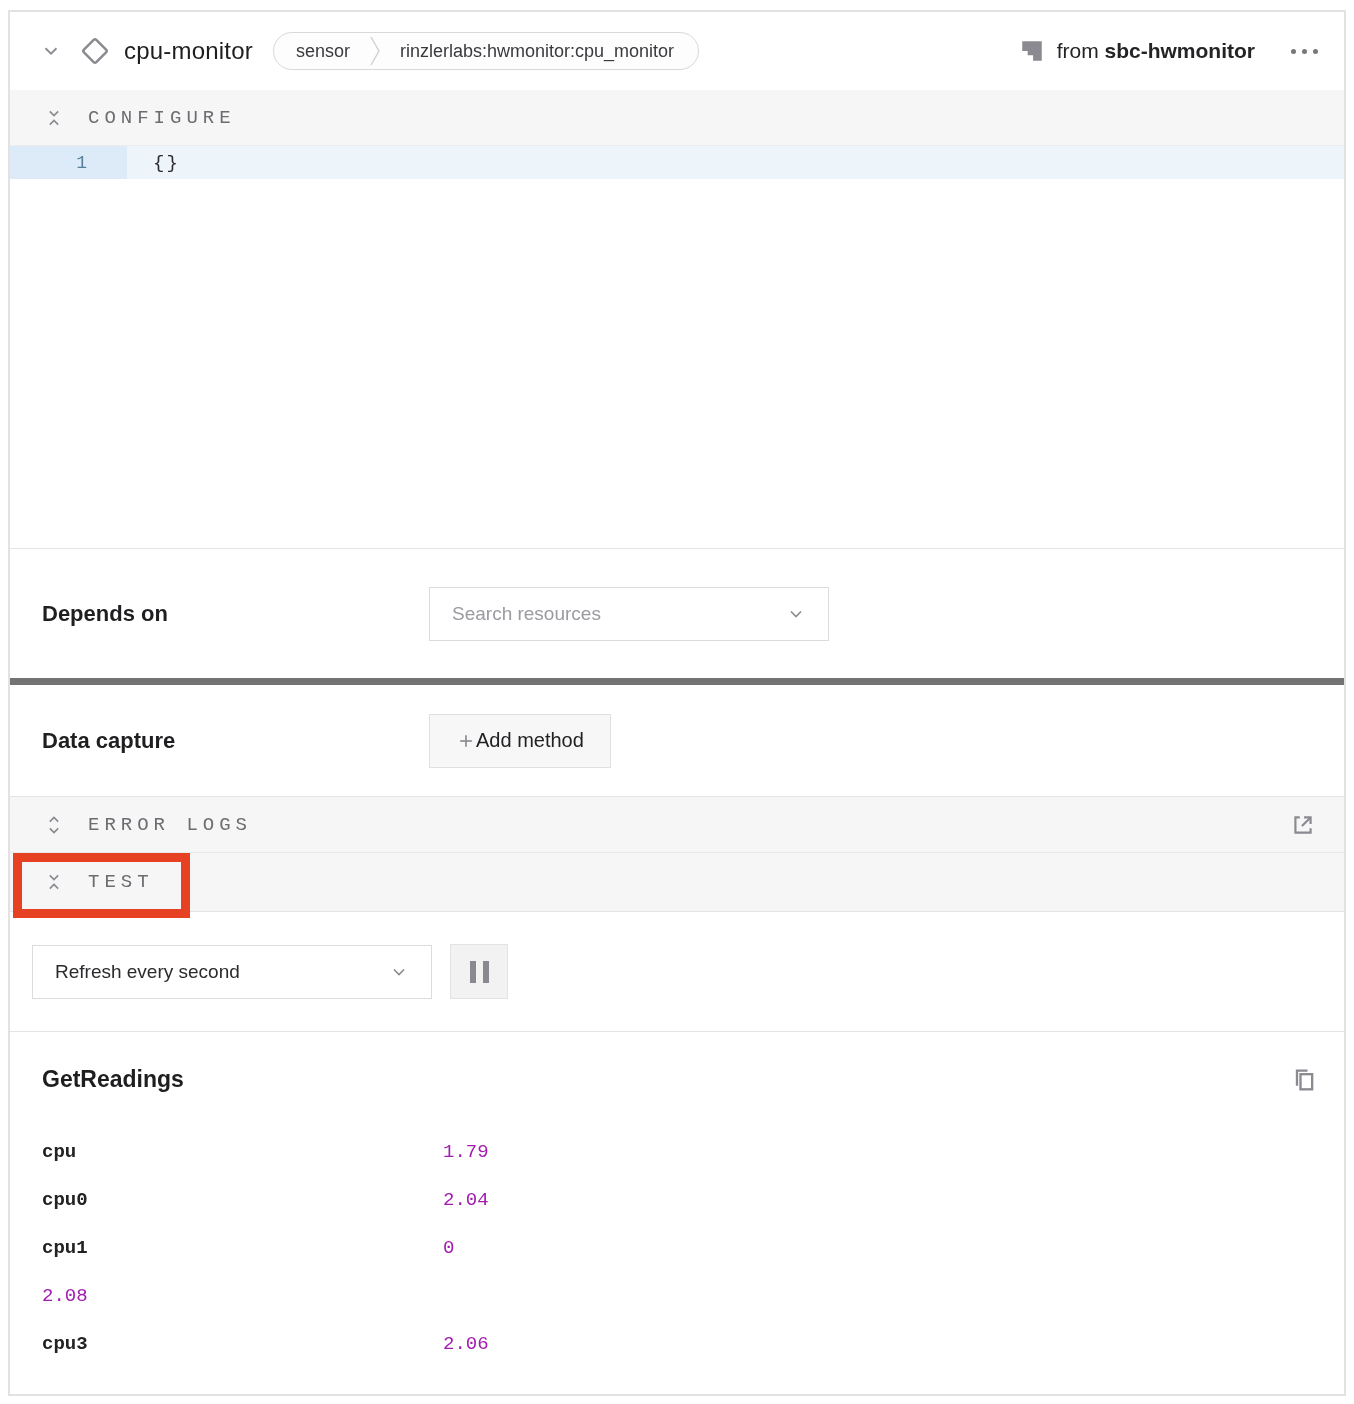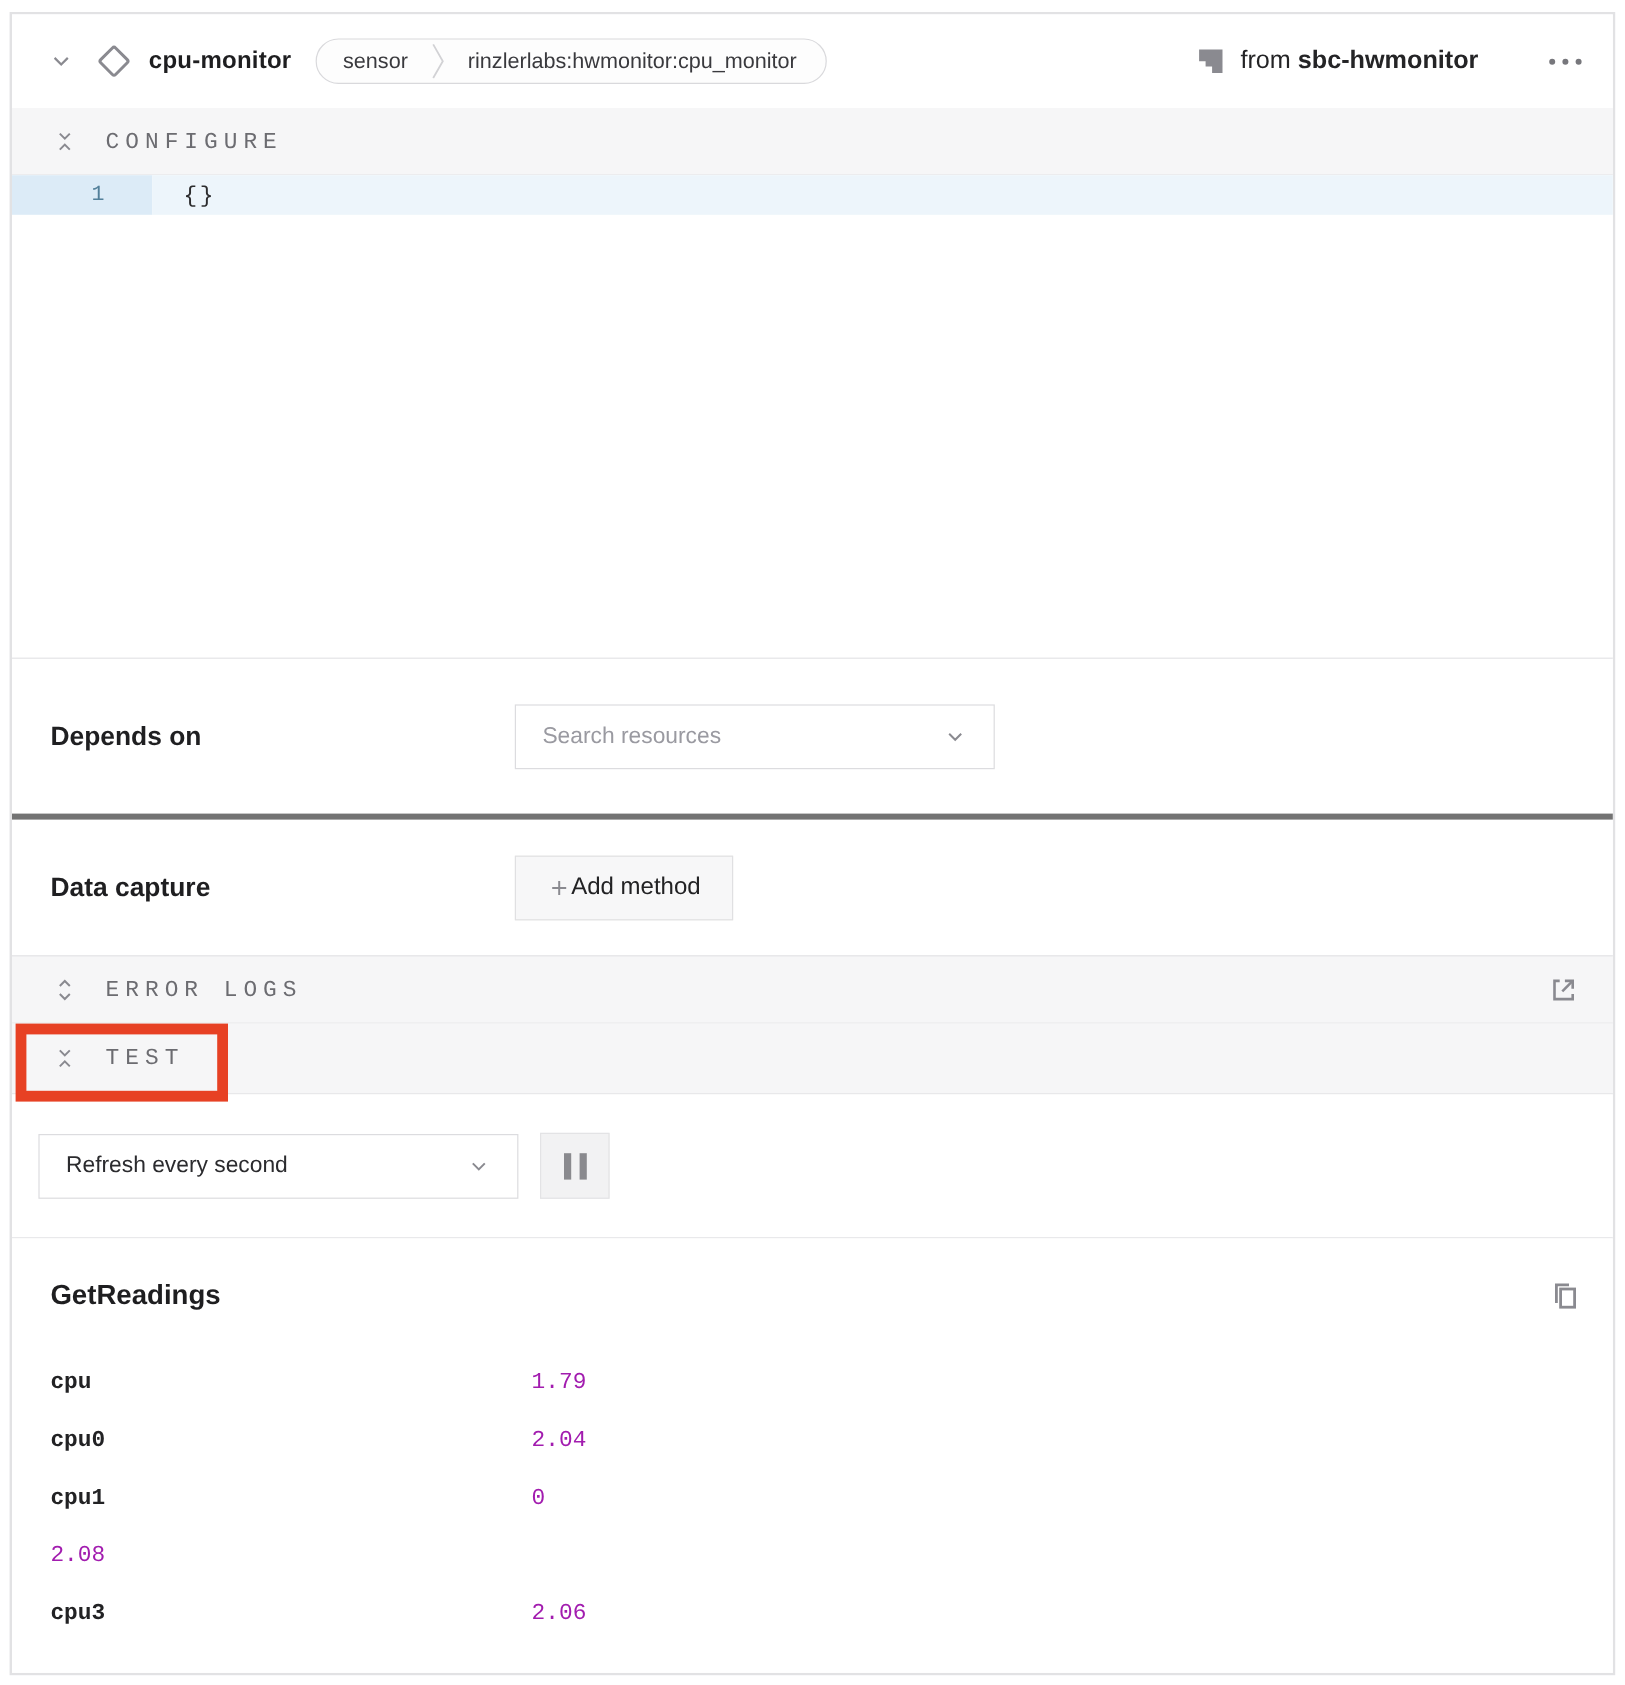--- a/index.html
+++ b/index.html
@@ -5,27 +5,27 @@
   * { margin:0; padding:0; box-sizing:border-box; }
   html,body { width:1354px; height:1404px; background:#ffffff; font-family:"Liberation Sans", sans-serif; position:relative; overflow:hidden; }
 
   .window { position:absolute; left:8px; top:10px; width:1338px; height:1386px; background:#fff; border:2px solid #e2e2e4; display:flex; flex-direction:column; }
 
   
   .header { height:78px; flex:0 0 78px; display:flex; align-items:center; padding:0 26px 0 30px; background:#fff; }
   .icon { display:inline-flex; align-items:center; justify-content:center; color:#8a8a90; }
   .hdr-chevron { margin-right:18px; }
   .hdr-diamond { margin-right:14px; }
-  .hdr-title { font-size:20px; font-weight:700; color:#1e1e20; letter-spacing:.2px; margin-right:20px; }
+  .hdr-title { font-size:24px; font-weight:400; color:#1e1e20; letter-spacing:.2px; margin-right:20px; }
   .pill { display:flex; align-items:center; height:38px; border:1.5px solid #d9d9dc; border-radius:999px; background:#fdfdfd; color:#3a3a3e; font-size:18px; }
   .pill-type { padding:0 16px 0 22px; }
   .pill-sep { margin:0 2px; display:flex; }
   .pill-model { padding:0 24px 0 16px; }
   .hdr-spacer { flex:1; }
-  .from-wrap { display:flex; align-items:center; gap:12px; margin-right:59px; }
+  .from-wrap { display:flex; align-items:center; gap:12px; margin-right:36px; }
   .from-text { font-size:21px; color:#242426; }
   .from-text b { font-weight:700; }
   .overflow-btn { display:flex; gap:6px; align-items:center; cursor:pointer; }
   .overflow-btn i { width:5px; height:5px; border-radius:50%; background:#77777c; display:block; }
 
   
   .section-bar { background:#f6f6f7; display:flex; align-items:center; padding:0 28px 0 34px; font-family:"Liberation Mono","DejaVu Sans Mono",monospace; color:#6c6c71; font-size:19px; letter-spacing:5px; }
   .bar-configure { flex:0 0 56px; border-bottom:1px solid #ececee;text-align:right; }
   .bar-errorlogs { flex:0 0 57px; border-top:1px solid #e4e4e6; border-bottom:1px solid #eaeaec; }
   .bar-test { flex:0 0 59px; border-bottom:1px solid #e4e4e6; }
@@ -34,21 +34,21 @@
 
   
   .editor { flex:0 0 402px; background:#fff; display:flex; flex-direction:column; }
   .code-line { display:flex; height:33px; }
   .gutter { width:117px; background:#dcebf7; color:#53809a; font-family:"Liberation Mono","DejaVu Sans Mono",monospace; font-size:18px; display:flex; align-items:center; justify-content:flex-end; padding-right:40px; }
   .code-text { flex:1; background:#edf5fb; color:#2c2c2e; font-family:"Liberation Mono","DejaVu Sans Mono",monospace; font-size:19px; display:flex; align-items:center; padding-left:26px; letter-spacing:2px; }
 
   
   .form-row { display:flex; align-items:center; padding:0 32px; background:#fff; }
   .row-depends { flex:0 0 130px; border-top:1px solid #e4e4e6; }
-  .row-capture { flex:0 0 118px; border-top:5px solid #737373; }
+  .row-capture { flex:0 0 118px; border-top:7px solid #737373; }
   .row-label { width:387px; font-size:22px; font-weight:700; color:#1f1f21; }
   .select-box { width:400px; height:54px; border:1.5px solid #dcdcdf; background:#fff; display:flex; align-items:center; padding:0 22px; cursor:pointer; }
   .select-placeholder { flex:1; font-size:19px; color:#9a9aa1; }
   .select-value { flex:1; font-size:19px; color:#2b2b2e; }
   .btn { display:inline-flex; align-items:center; gap:0; height:54px; padding:0 26px; background:#f7f7f8; border:1.5px solid #e0e0e2; color:#222224; font-size:20px; cursor:pointer; }
   .btn .icon { color:#8a8a90; }
 
   
   .test-controls { flex:0 0 120px; display:flex; align-items:center; gap:18px; padding:0 22px; background:#fff; border-bottom:1px solid #e4e4e6; }
   .pause-btn { width:58px; height:55px; background:#f2f2f3; border:1.5px solid #e3e3e5; display:flex; align-items:center; justify-content:center; gap:7px; cursor:pointer; }

